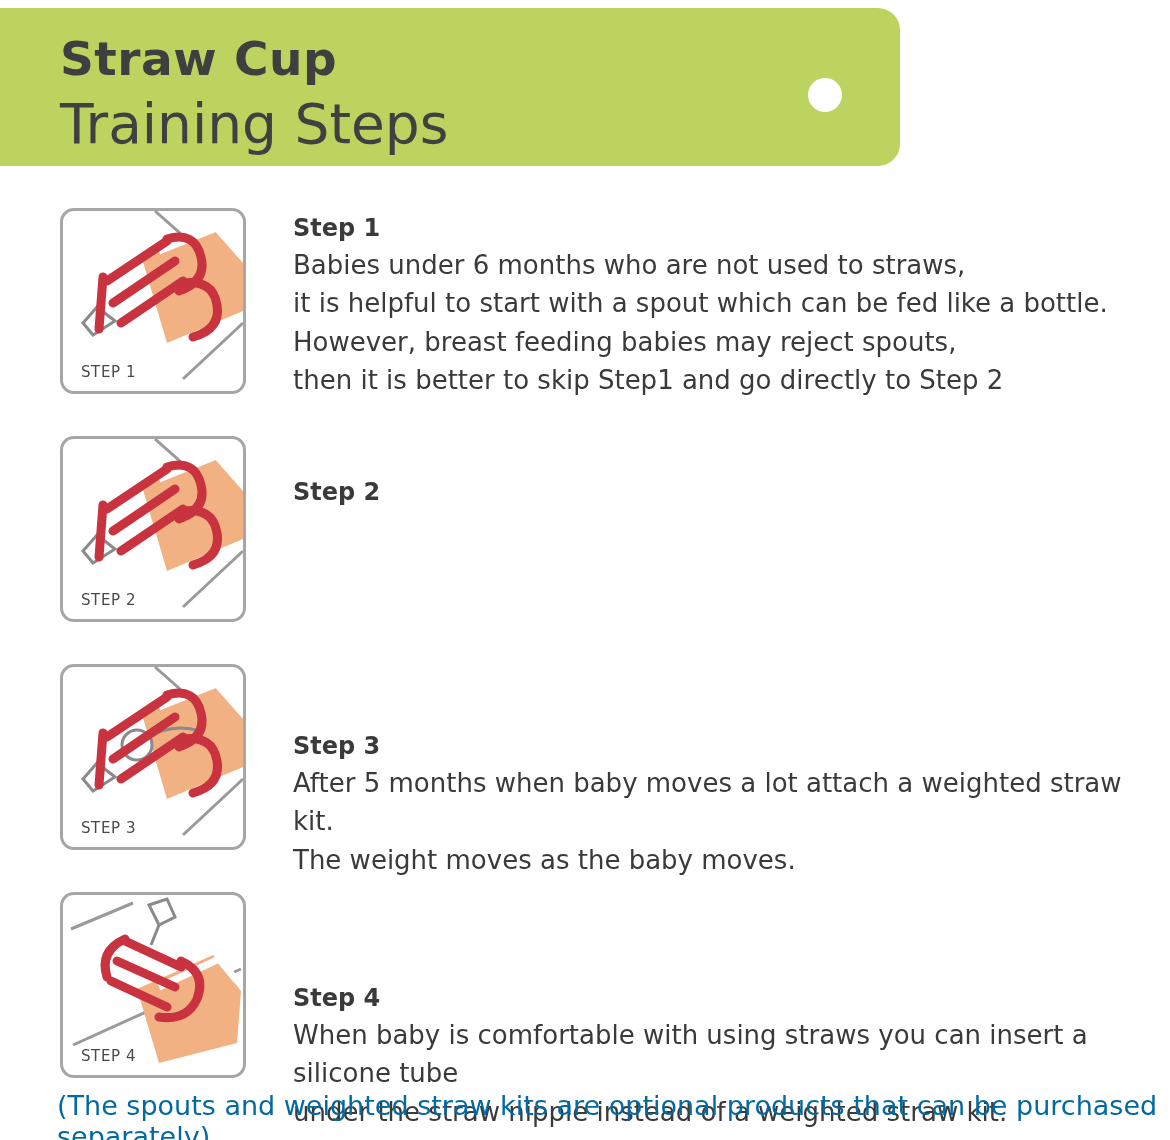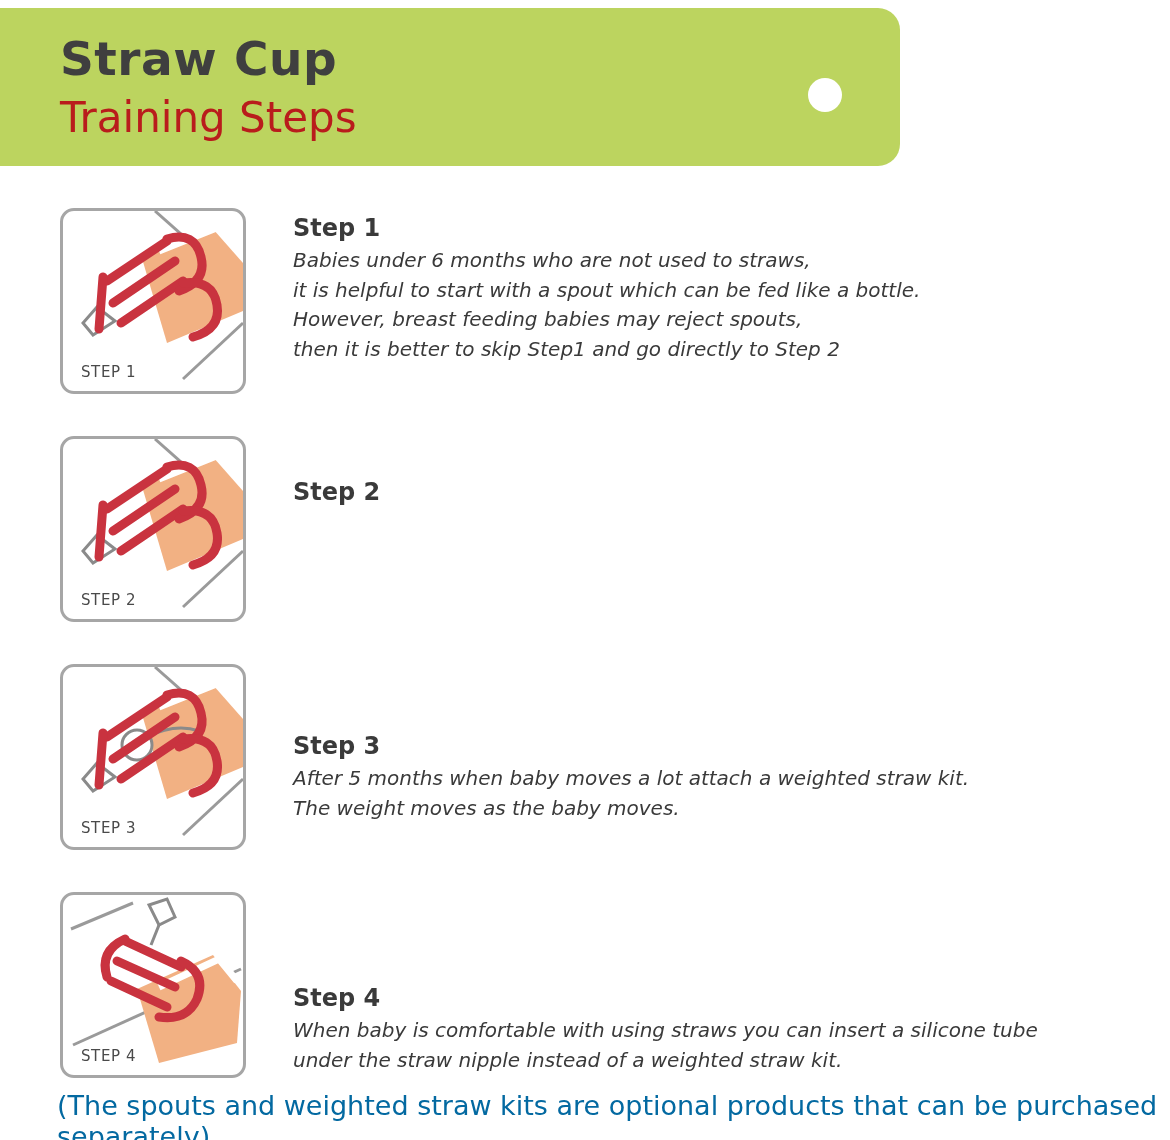--- a/index.html
+++ b/index.html
@@ -33,23 +33,23 @@
     font-size: 47px;
     font-weight: bold;
     color: #3f3f3f;
     letter-spacing: 0.5px;
     line-height: 1.05;
   }
   .banner-sub {
     position: absolute;
     left: 60px;
     top: 88px;
-    font-size: 42px;
+    font-size: 55px;
     font-weight: normal;
-    color: #b91c1c;
+    color: #404040;
     line-height: 1.05;
   }
   .banner-dot {
     position: absolute;
     left: 808px;
     top: 70px;
     width: 34px;
     height: 34px;
     border-radius: 50%;
     background: #ffffff;
@@ -97,25 +97,24 @@
     top: 14px;
     width: 870px;
   }
   .step-title {
     font-size: 24px;
     font-weight: bold;
     color: #3a3a3a;
     margin-bottom: 4px;
   }
   .step-lines {
-    font-size: 20px;
+    font-size: 26px;
     line-height: 1.48;
     color: #3a3a3a;
     white-space: pre-line;
-    font-style: italic;
   }
 
   
   #row-1 .text-block { top: 14px; }
   #row-2 .text-block { top: 50px; }
   #row-3 .text-block { top: 76px; }
   #row-4 .text-block { top: 100px; }
 
   .footnote {
     position: absolute;

